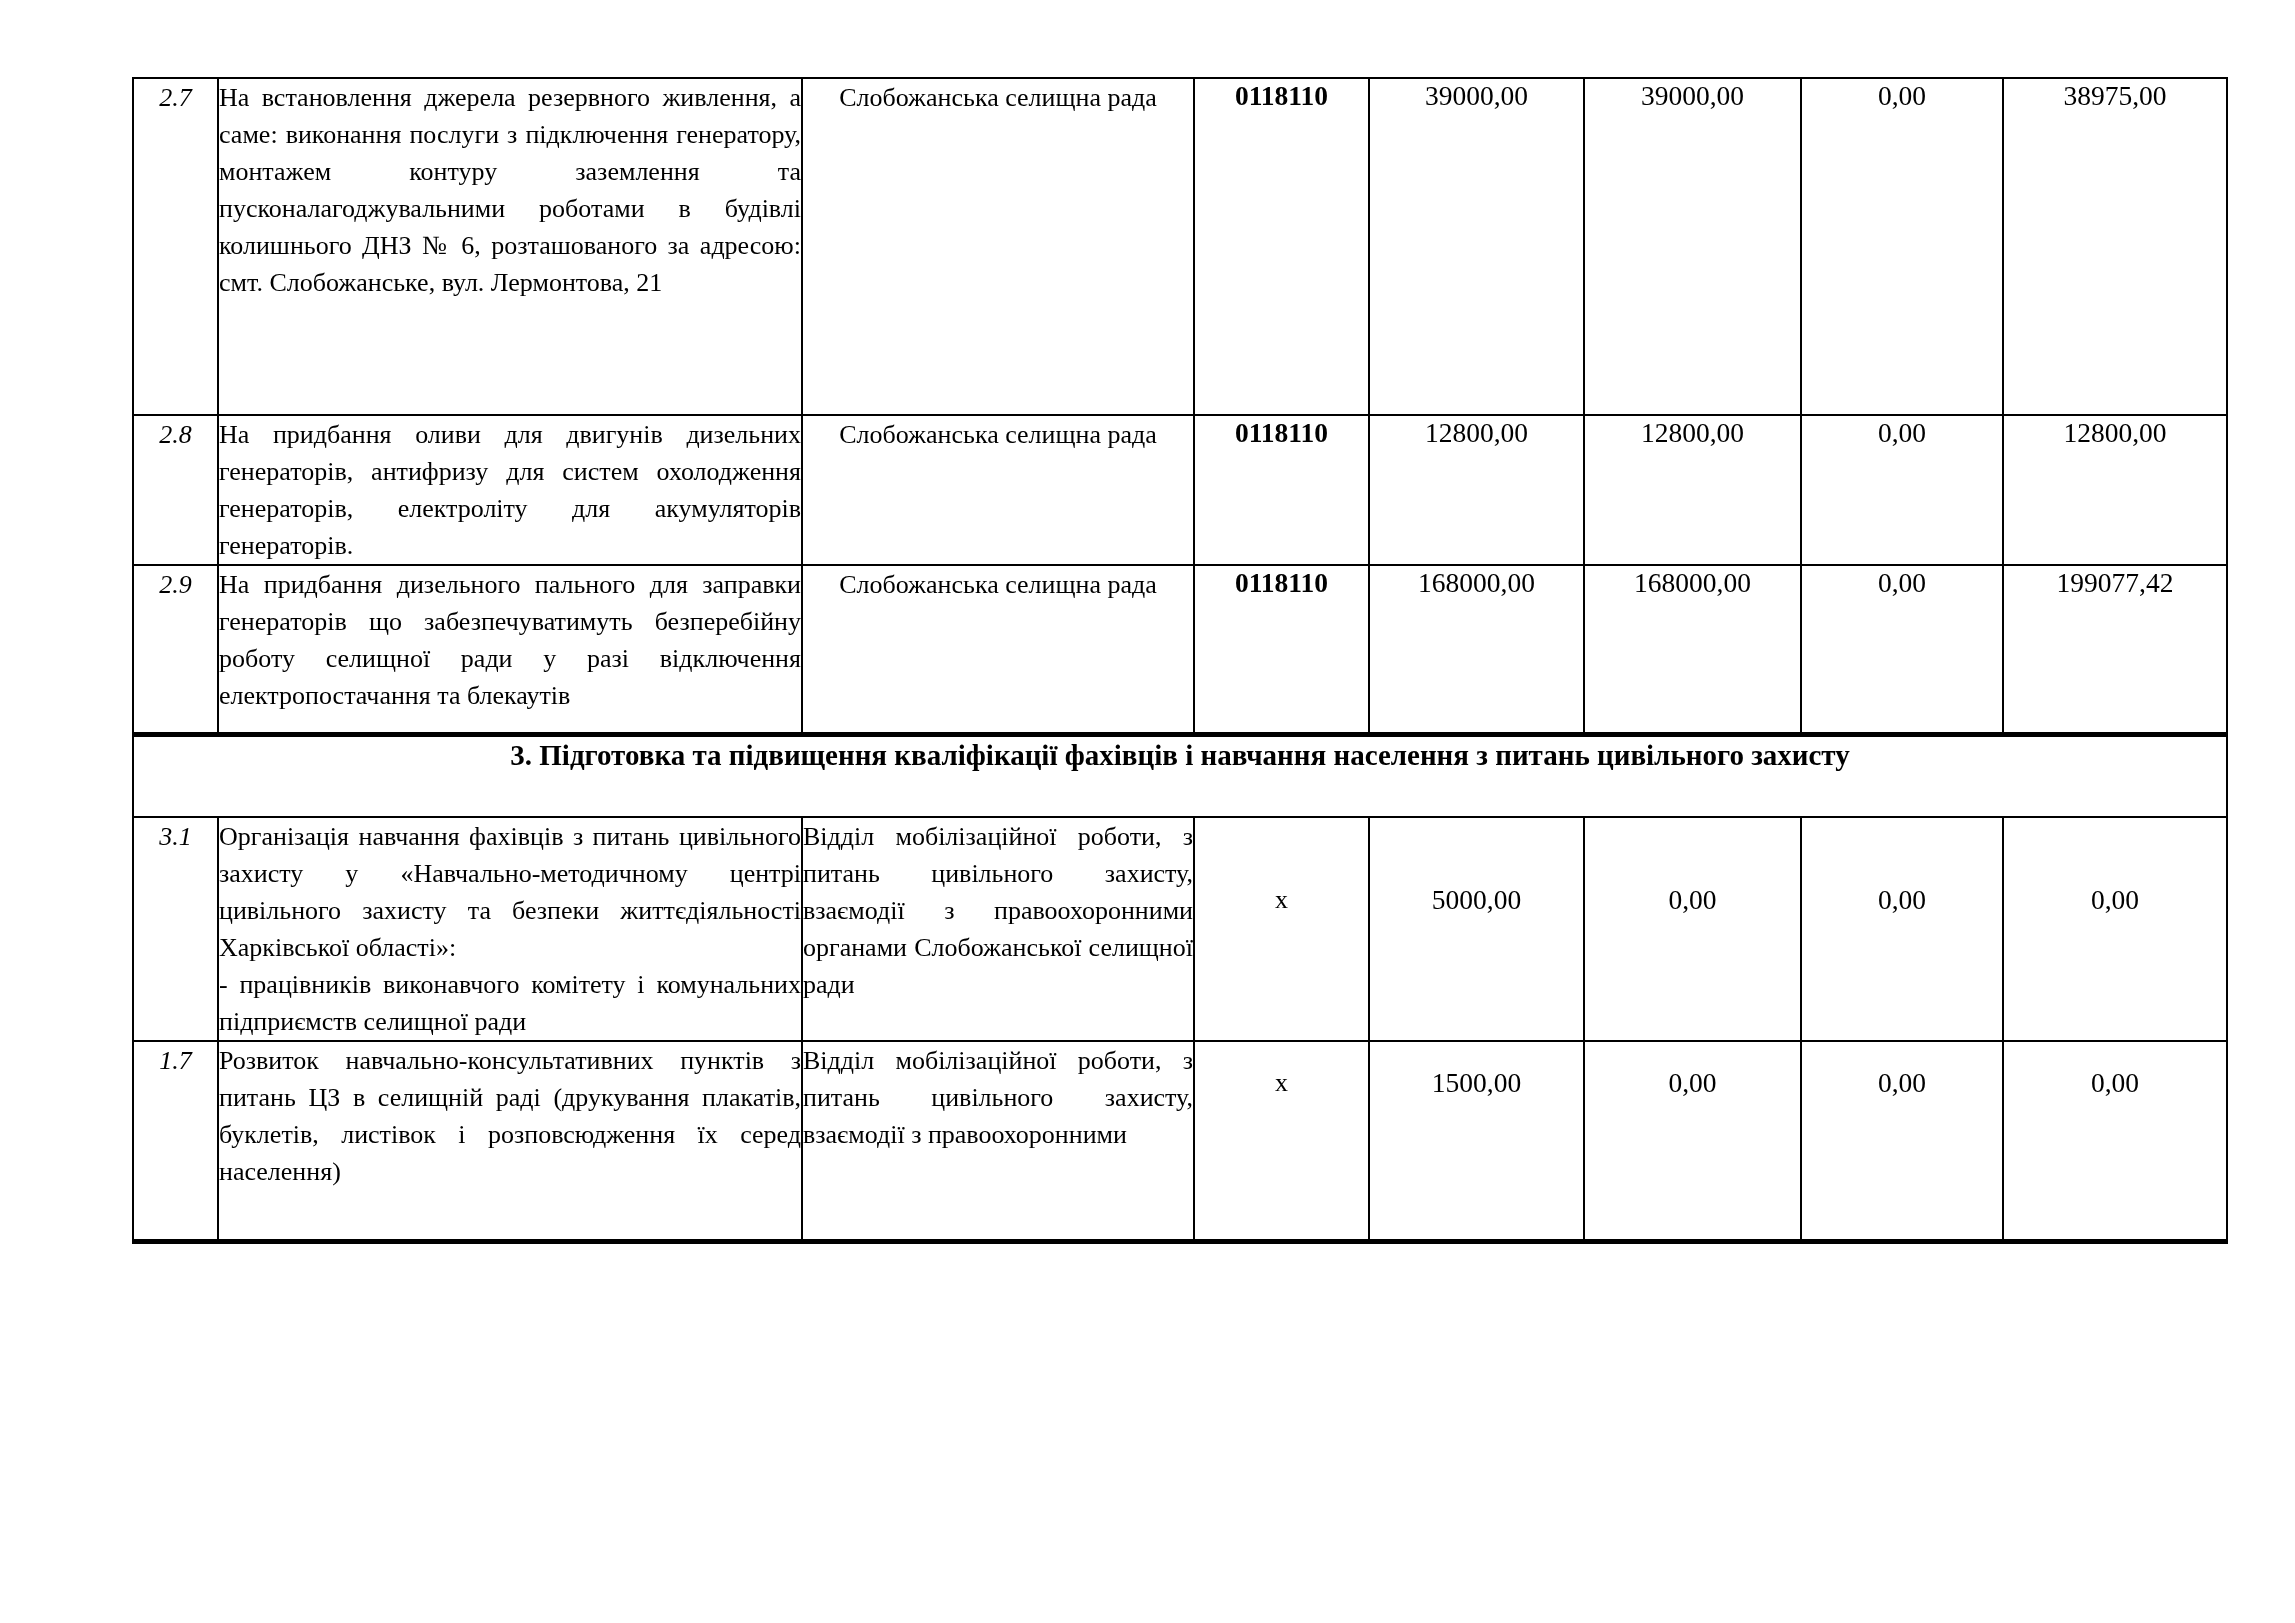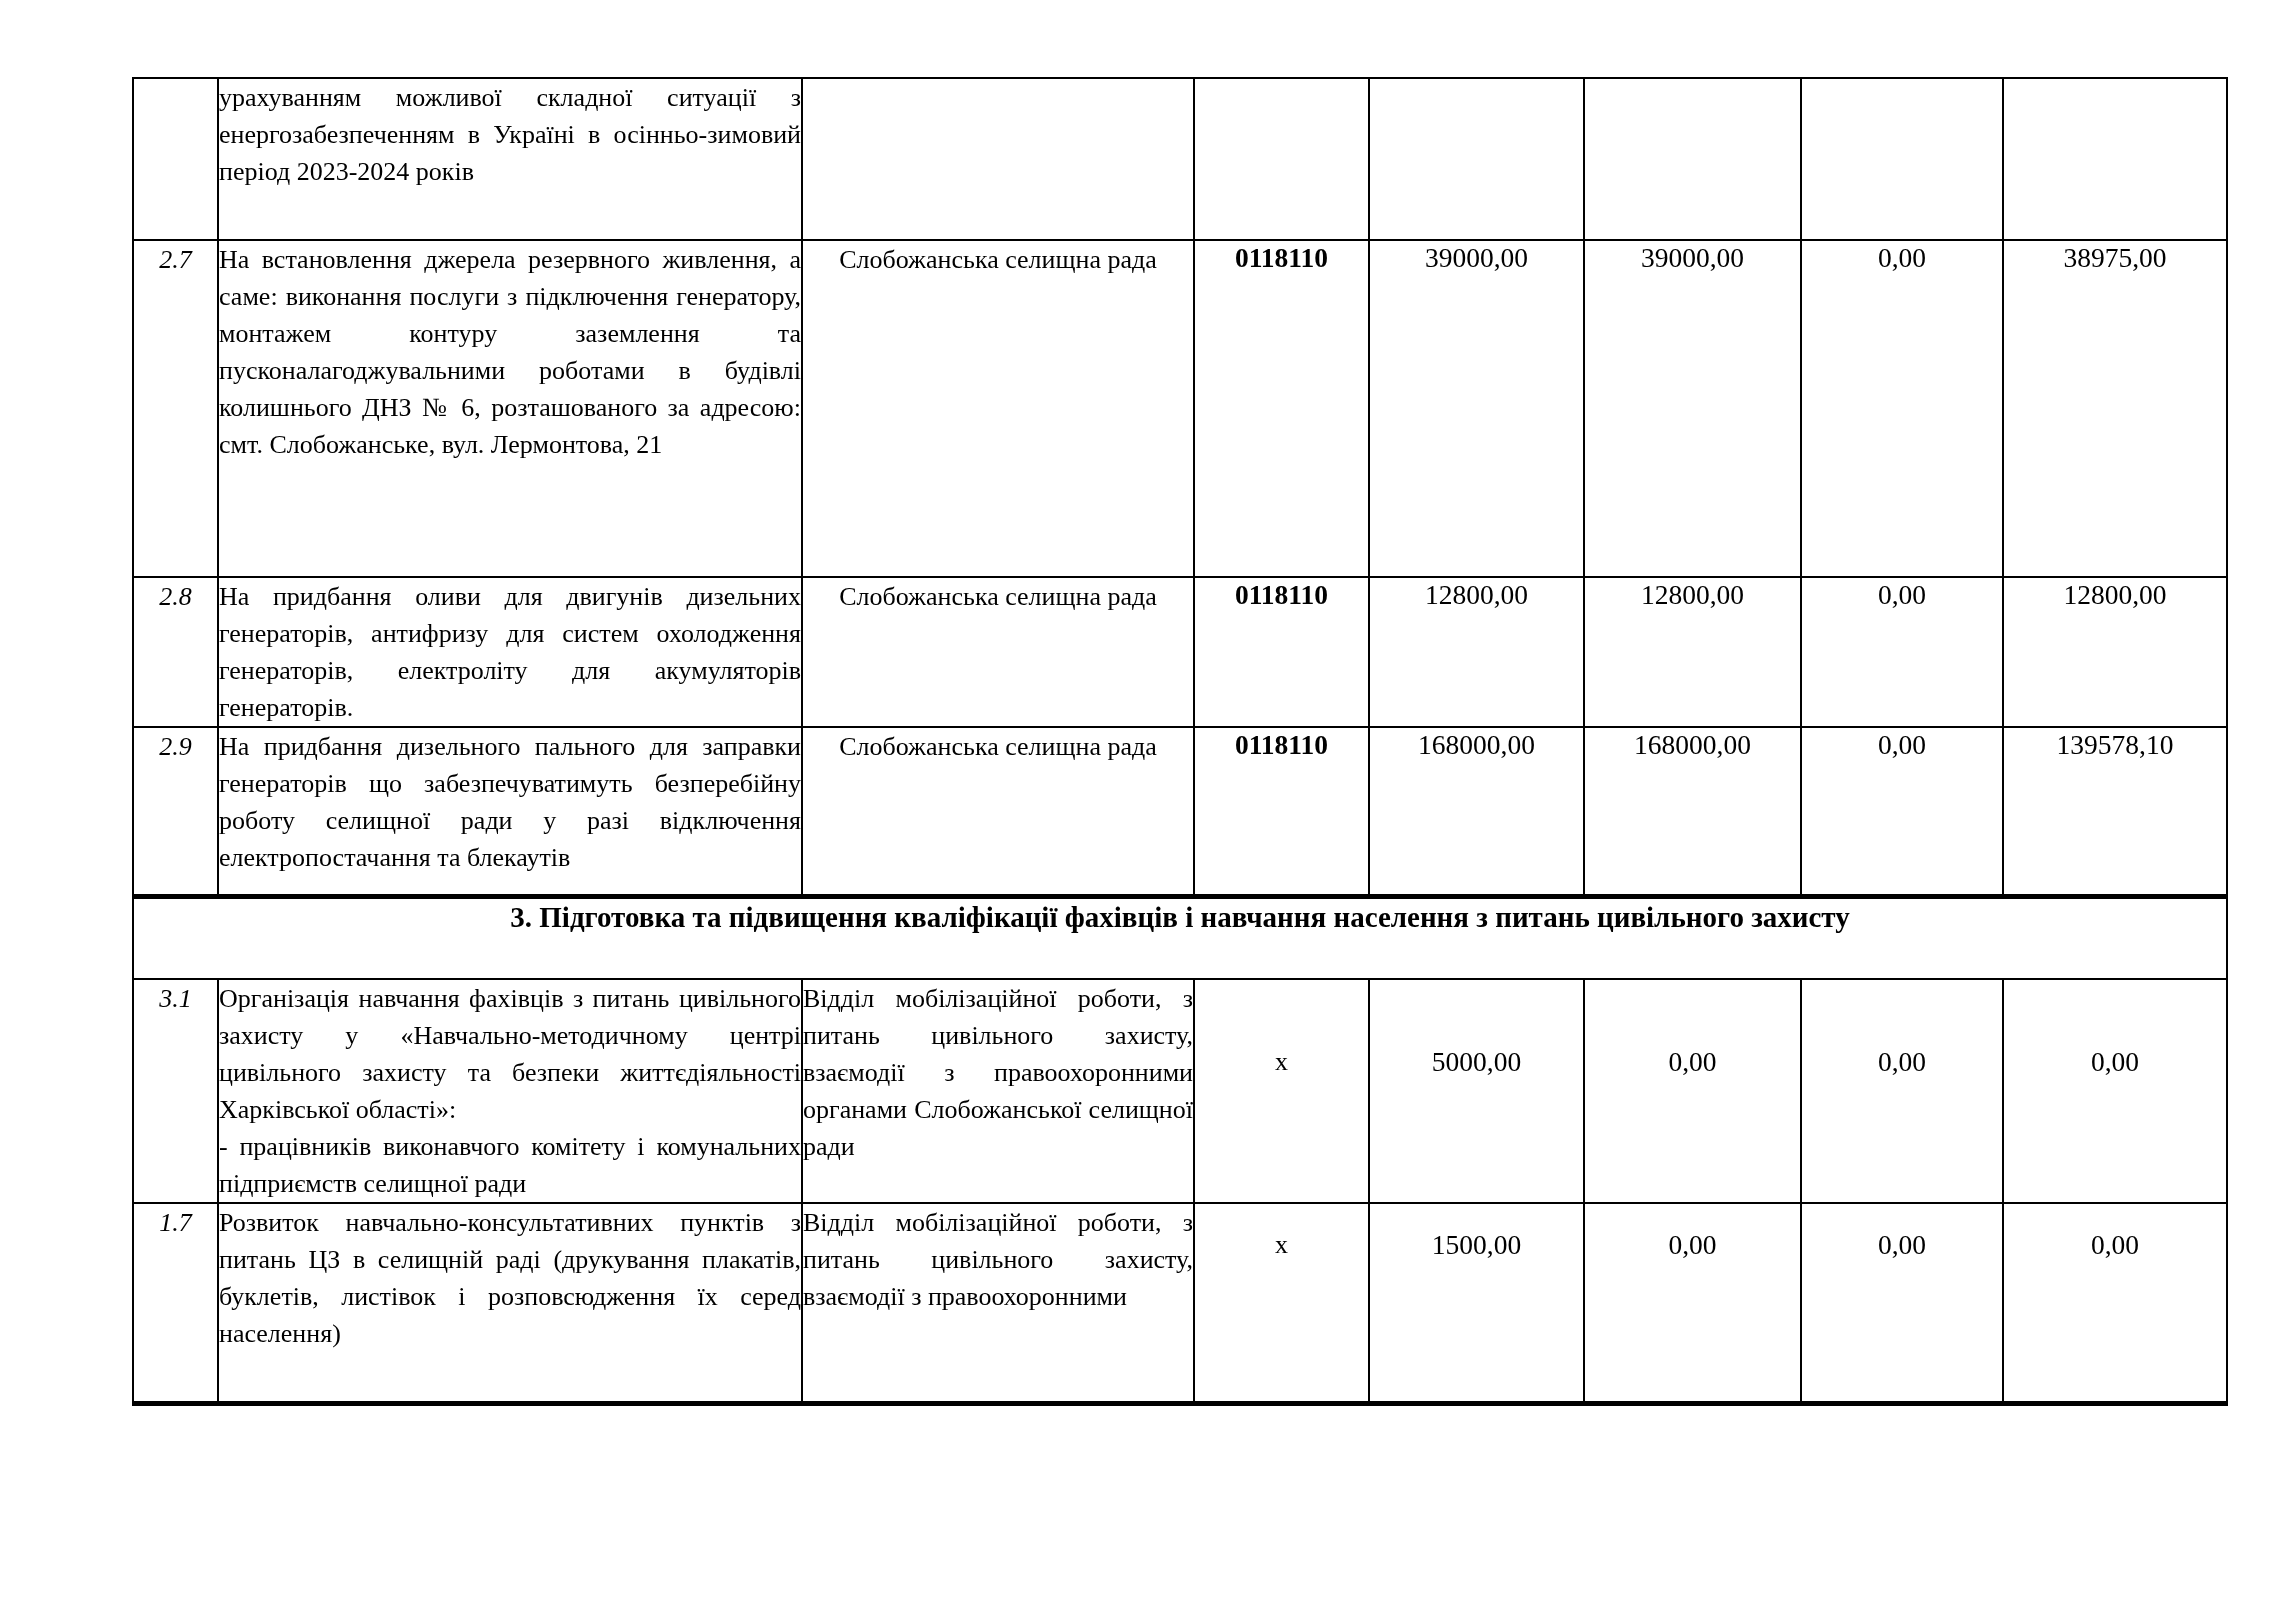--- a/index.html
+++ b/index.html
@@ -112,30 +112,20 @@
       <col style="width:584px">
       <col style="width:392px">
       <col style="width:175px">
       <col style="width:215px">
       <col style="width:217px">
       <col style="width:202px">
       <col style="width:224px">
     </colgroup>
 
     <tbody>
-        <tr class="row-cont" style="height:162px">
-      <td class="num"></td>
-      <td class="desc">урахуванням можливої складної ситуації з енергозабезпеченням в Україні в осінньо-зимовий період 2023-2024 років</td>
-      <td class="exec"></td>
-      <td class="code"></td>
-      <td class="money"></td>
-      <td class="money"></td>
-      <td class="money"></td>
-      <td class="money"></td>
-    </tr>
 
     <tr class="row-27" style="height:337px">
       <td class="num">2.7</td>
       <td class="desc">На встановлення джерела резервного живлення, а саме: виконання послуги з підключення генератору, монтажем контуру заземлення та пусконалагоджувальними роботами в будівлі колишнього ДНЗ № 6, розташованого за адресою: смт. Слобожанське, вул. Лермонтова, 21</td>
       <td class="exec">Слобожанська селищна рада</td>
       <td class="code">0118110</td>
       <td class="money">39000,00</td>
       <td class="money">39000,00</td>
       <td class="money">0,00</td>
       <td class="money">38975,00</td>
@@ -153,21 +143,21 @@
     </tr>
 
     <tr class="row-29" style="height:169px">
       <td class="num">2.9</td>
       <td class="desc">На придбання дизельного пального для заправки генераторів що забезпечуватимуть безперебійну роботу селищної ради у разі відключення електропостачання та блекаутів</td>
       <td class="exec">Слобожанська селищна рада</td>
       <td class="code">0118110</td>
       <td class="money">168000,00</td>
       <td class="money">168000,00</td>
       <td class="money">0,00</td>
-      <td class="money">139578,10</td>
+      <td class="money">199077,42</td>
     </tr>
 
 
     <tr class="row-section" style="height:83px">
       <td class="section-cell" colspan="8">3. Підготовка та підвищення кваліфікації фахівців і навчання населення з питань цивільного захисту</td>
     </tr>
 
     <tr class="row-31" style="height:220px">
       <td class="num">3.1</td>
       <td class="desc">Організація навчання фахівців з питань цивільного захисту у «Навчально-методичному центрі цивільного захисту та безпеки життєдіяльності Харківської області»:

